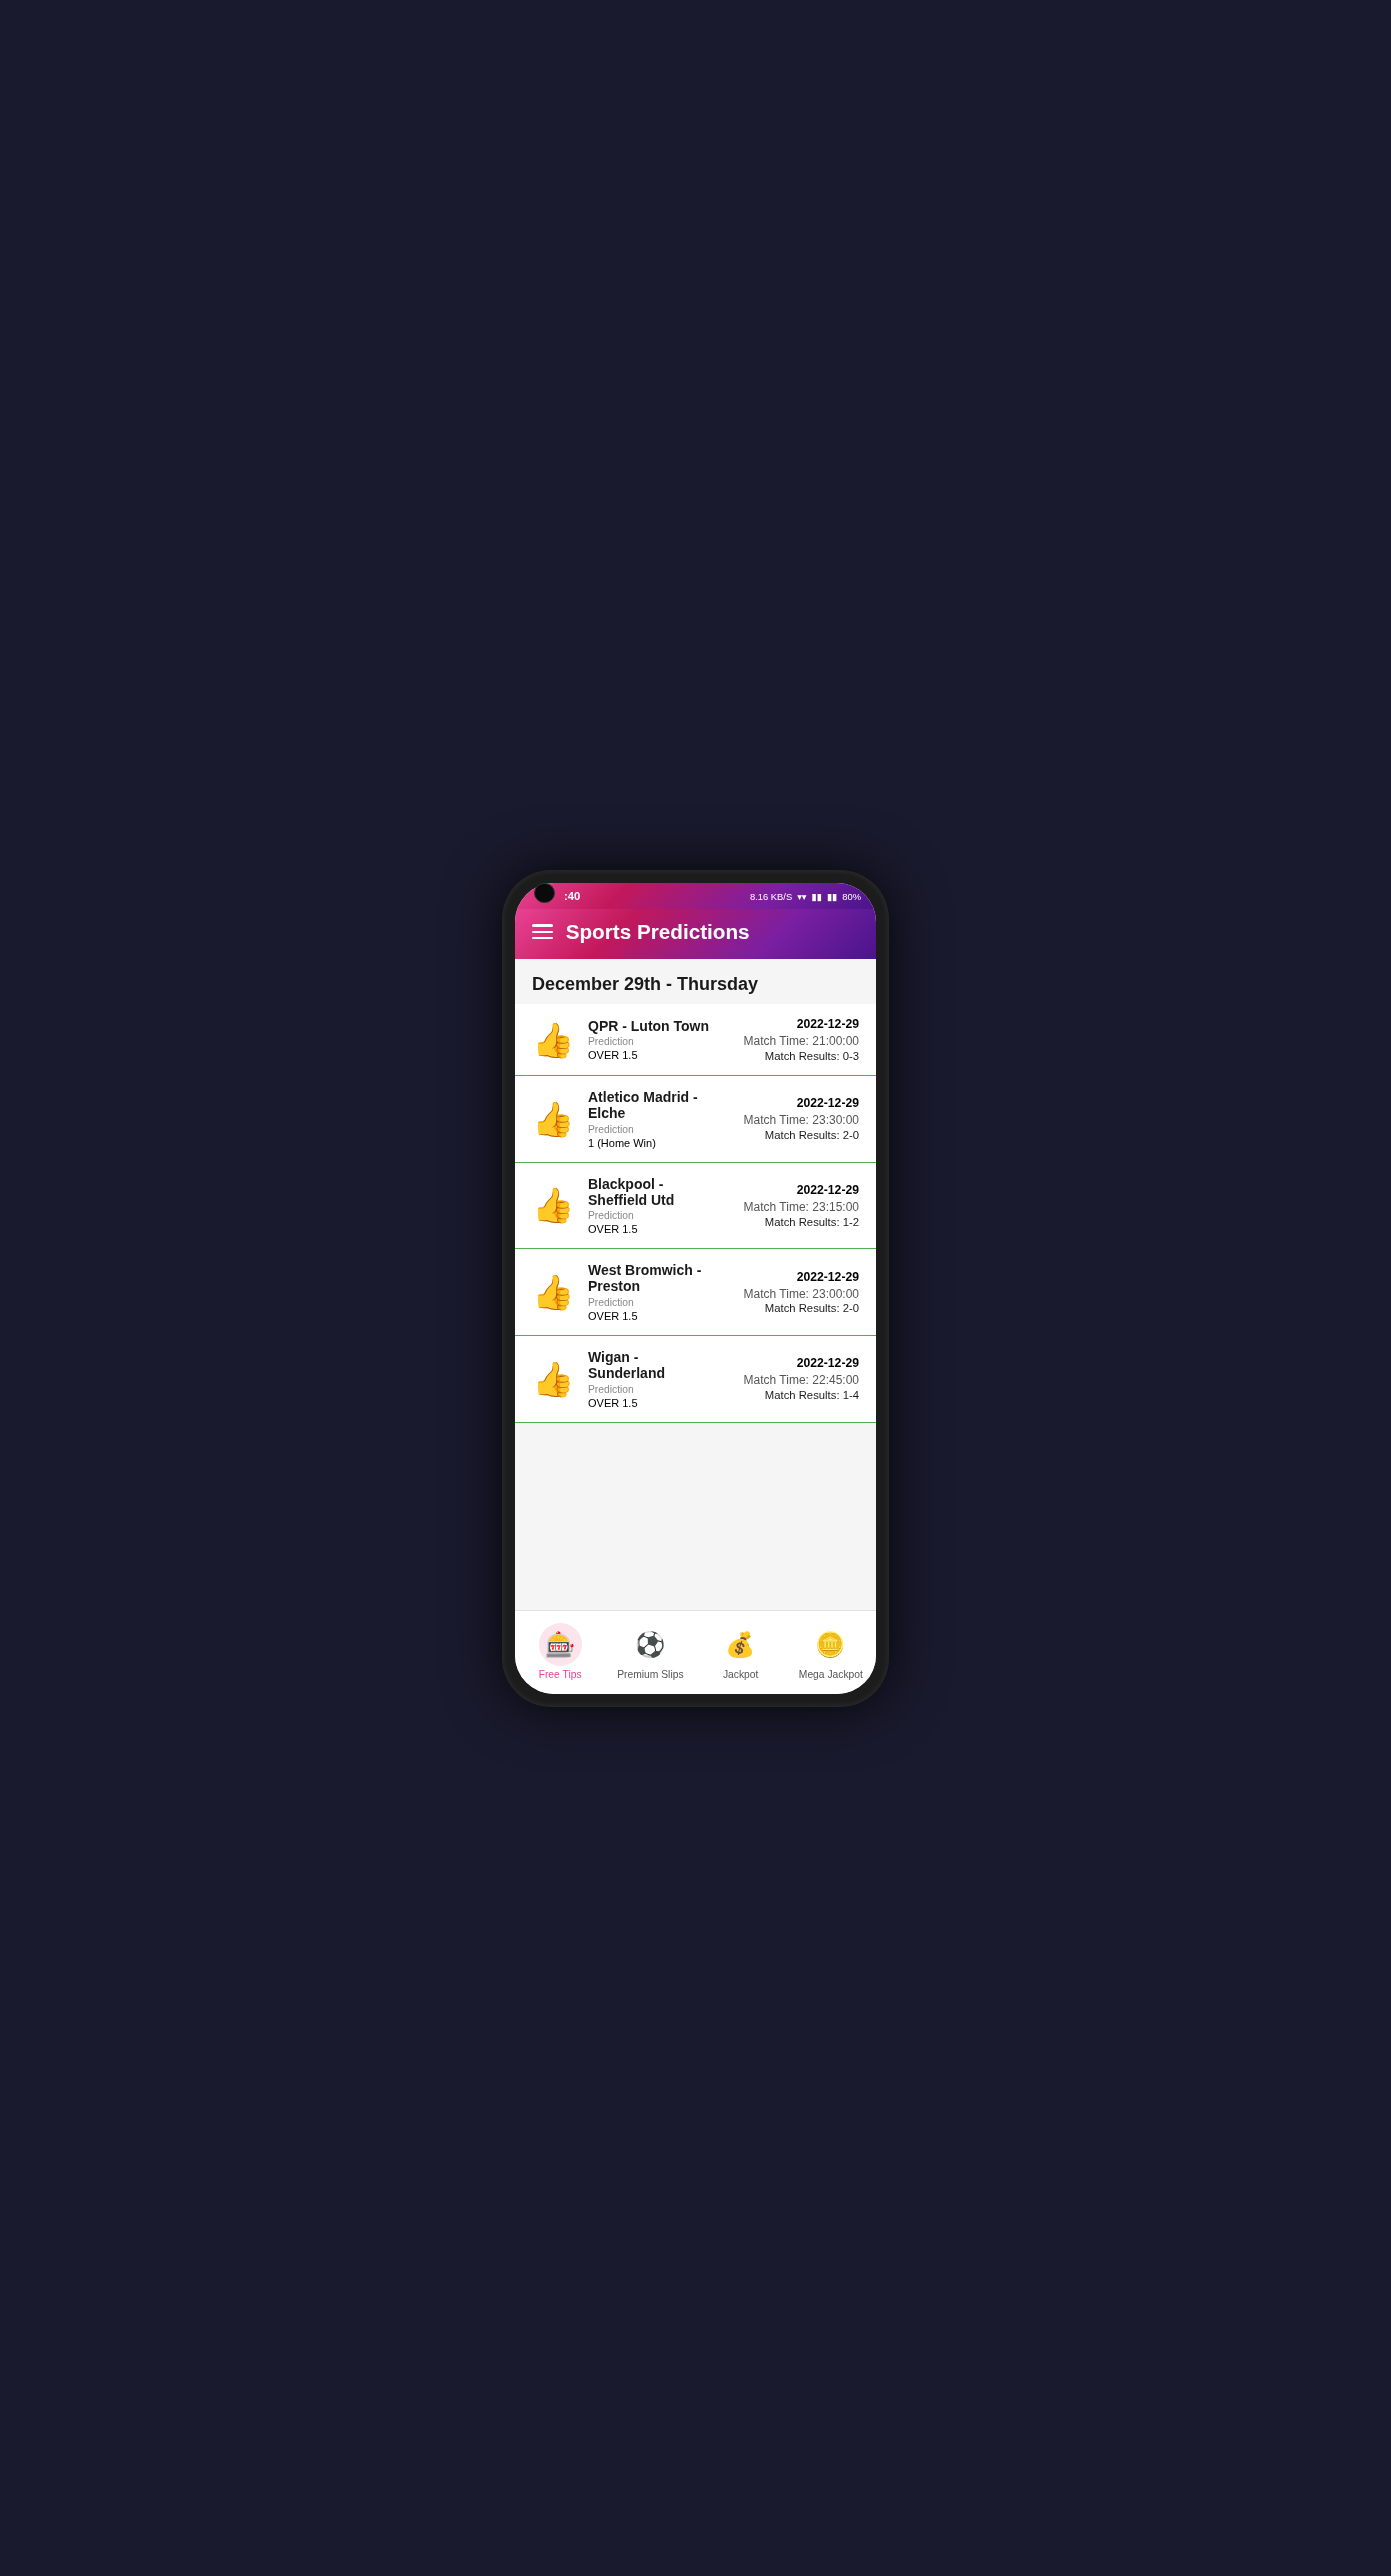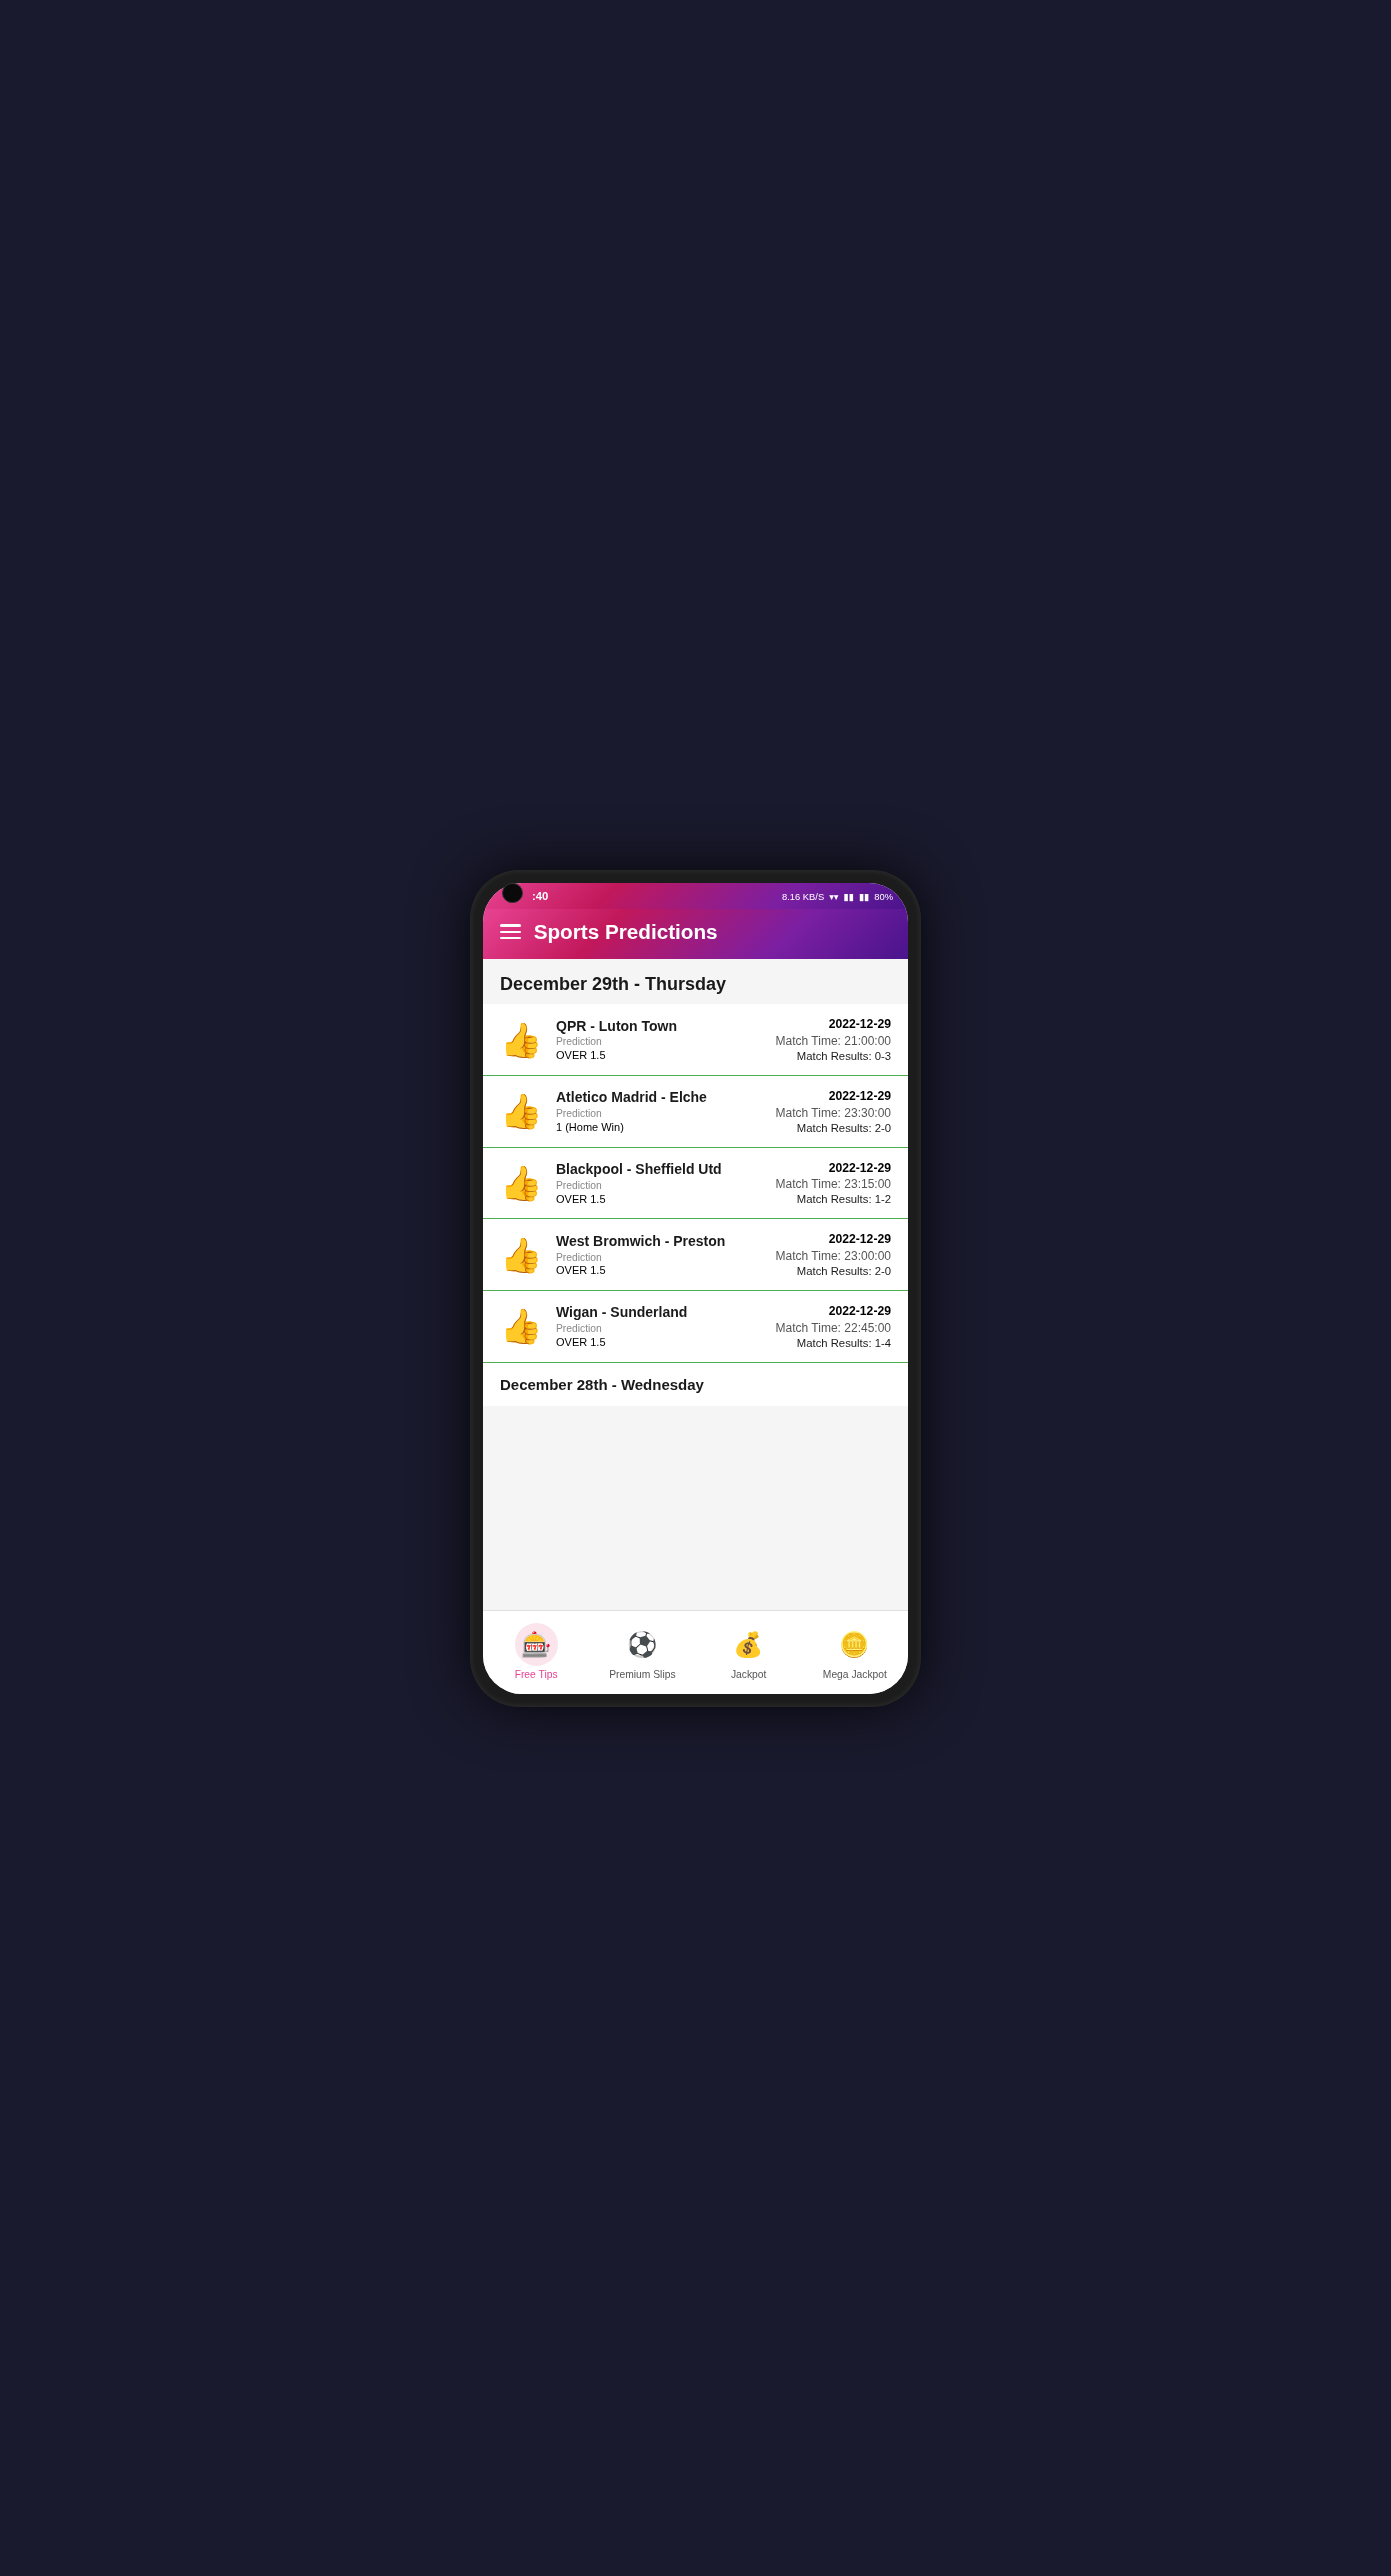--- a/index.html
+++ b/index.html
@@ -7,21 +7,21 @@
     body {
       background: #1a1a2e;
       display: flex;
       justify-content: center;
       align-items: center;
       min-height: 100vh;
       font-family: 'Arial', sans-serif;
     }
 
     .phone-outer {
-      width: 451px;
+      width: 387px;
       height: 837px;
       background: #1c1c1c;
       border-radius: 49px;
       padding: 13px;
       box-shadow: 0 0 56px rgba(0,0,0,0.8), inset 0 0 7.5px rgba(255,255,255,0.1);
       position: relative;
     }
 
     .phone-inner {
       width: 100%;
@@ -366,23 +366,20 @@
             <span>Match Time:</span>
             <span>22:45:00</span>
           </div>
           <div class="match-result">
             <span>Match Results:</span>
             <span>1-4</span>
           </div>
         </div>
       </div>
 
-      <div class="partial-section">
-        <div class="partial-date-header">December 28th - Wednesday</div>
-      </div>
 
     </div>
 
     <div class="bottom-nav">
 
       <div class="nav-item active">
         <div class="nav-icon-wrap active-bg">
           <span>🎰</span>
         </div>
         <span class="nav-label">Free Tips</span>

